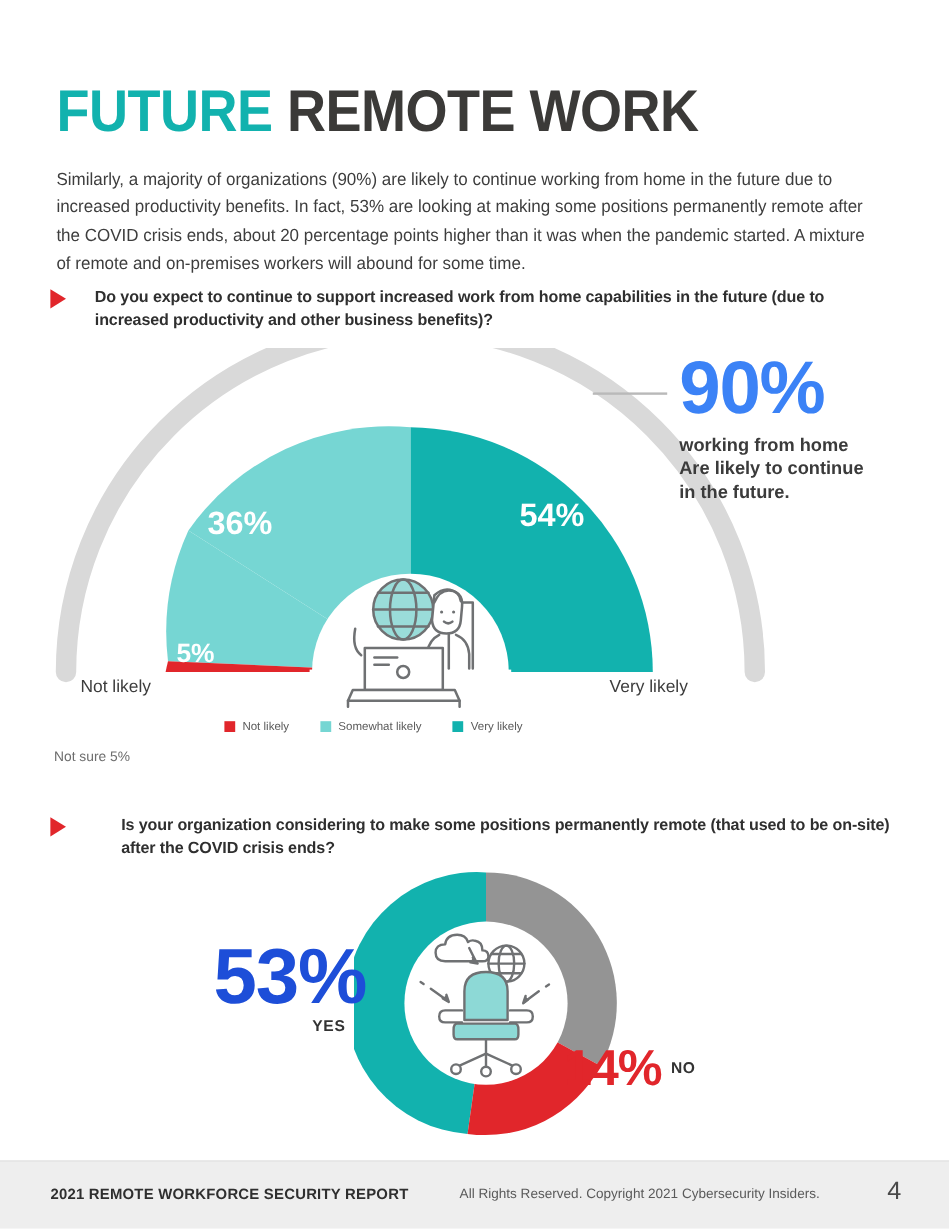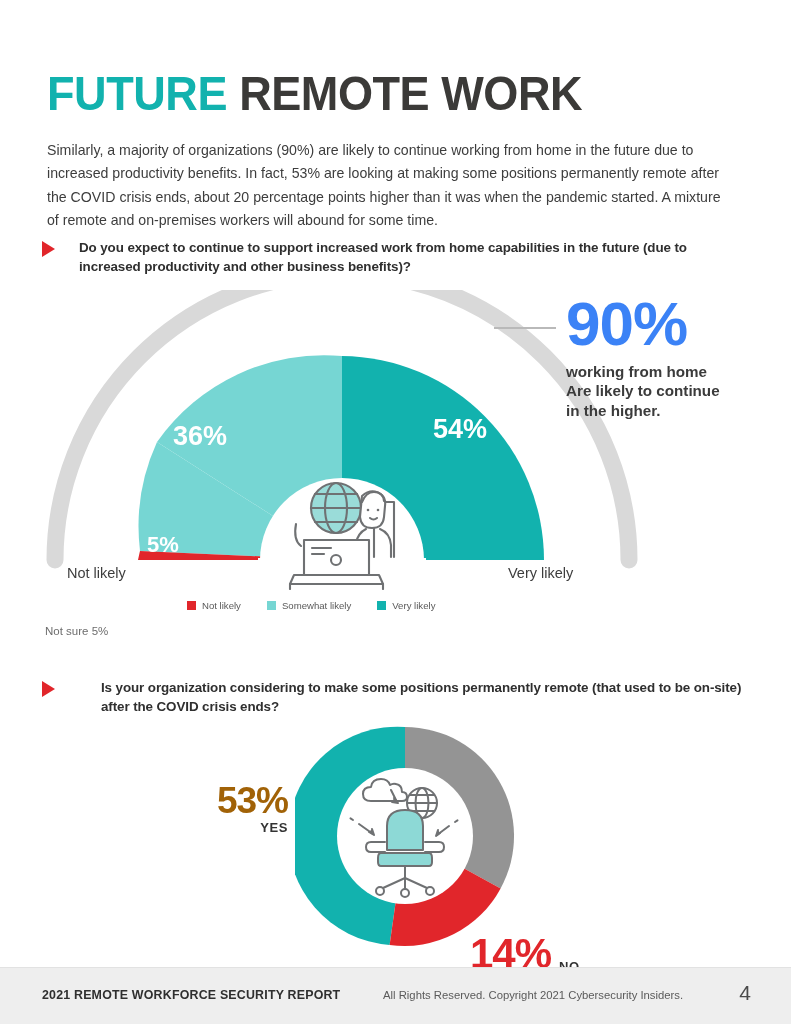--- a/index.html
+++ b/index.html
@@ -181,31 +181,31 @@
     letter-spacing: -1px;
   }
   .donut-sub {
     font-weight: 700;
     color: #333333;
   }
 
   #donut-label-yes {
     left: 178px; top: 783px; width: 110px; text-align: right;
   }
-  #donut-label-yes .donut-value { font-size: 37px; color: #a16207; }
+  #donut-label-yes .donut-value { font-size: 65px; color: #1d4ed8; }
   #donut-label-yes .donut-sub { font-size: 13px; margin-top: 2px; letter-spacing: 0.6px; }
 
   #donut-label-notsure {
     left: 512px; top: 752px; width: 150px; text-align: left;
   }
   #donut-label-notsure .donut-value { font-size: 42px; color: #949494; }
   #donut-label-notsure .donut-sub { font-size: 15.5px; margin-top: 3px; font-weight: 700; }
 
   #donut-label-no {
-    left: 470px; top: 934px; display: flex; align-items: flex-end; gap: 8px;
+    left: 470px; top: 870px; display: flex; align-items: center; gap: 8px;
   }
   #donut-label-no .donut-value { font-size: 42px; color: #E1262B; }
   #donut-label-no .donut-sub { font-size: 13px; letter-spacing: 0.6px; }
 
   
   #footer {
     position: absolute;
     left: 0;
     bottom: 0;
     width: 791px;
@@ -307,21 +307,21 @@
 
   <span class="axis-label" id="gauge-label-low">Not likely</span>
   <span class="axis-label" id="gauge-label-high">Very likely</span>
 
   <div id="callout-leader"></div>
   <div id="callout-90">
     <div class="callout-value">90%</div>
     <div class="callout-caption">
       <div>working from home</div>
       <div>Are likely to continue</div>
-      <div>in the higher.</div>
+      <div>in the future.</div>
     </div>
   </div>
 
   <div id="gauge-legend">
     <div class="legend-item">
       <span class="legend-swatch" style="background:#E1262B"></span>
       <span class="legend-text">Not likely</span>
     </div>
     <div class="legend-item">
       <span class="legend-swatch" style="background:#76D6D3"></span>

